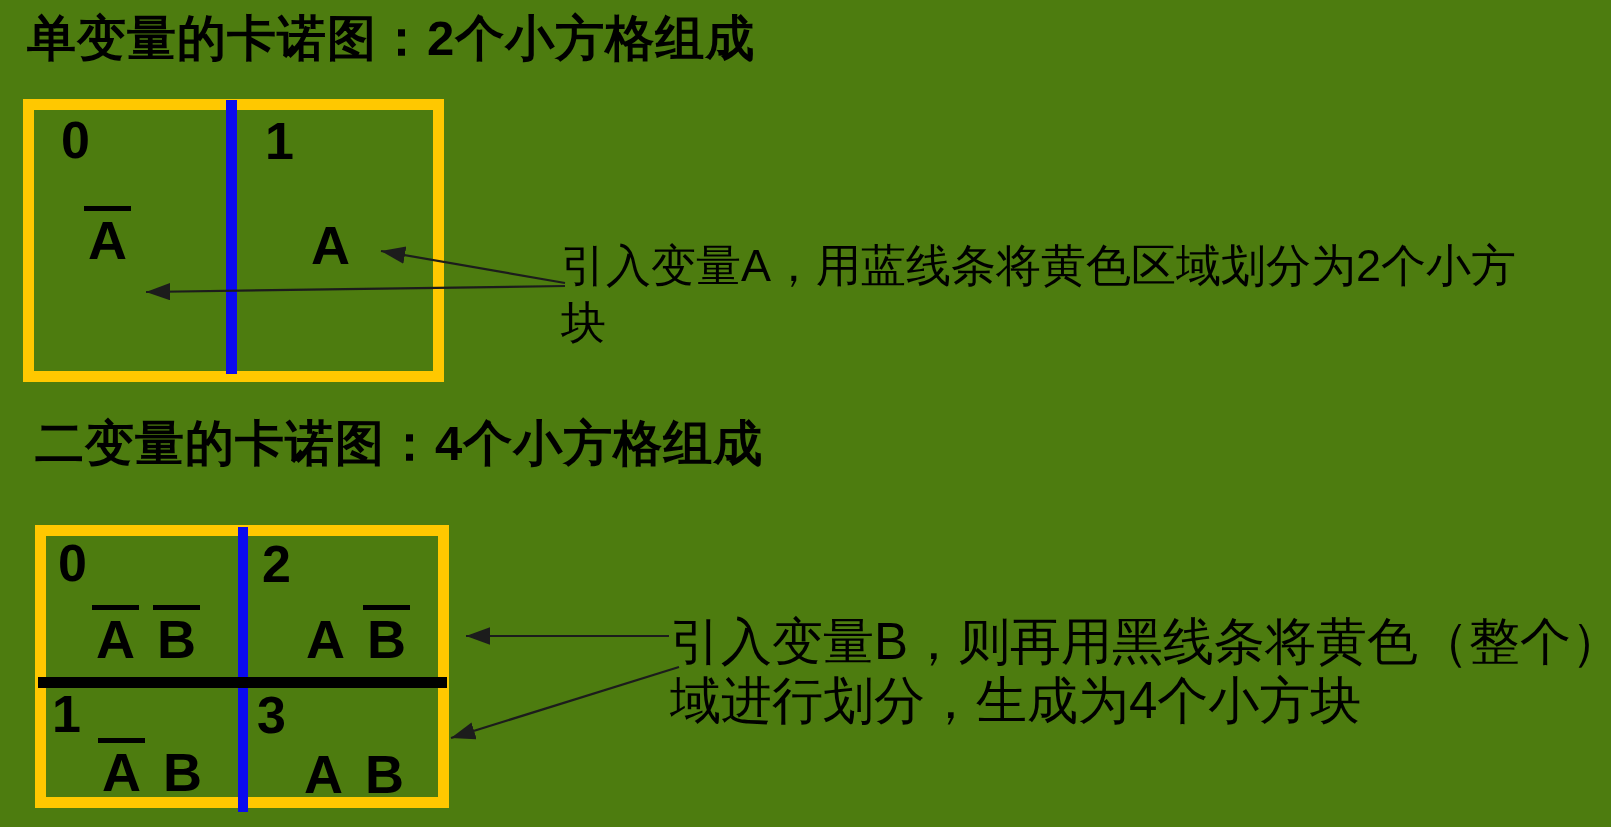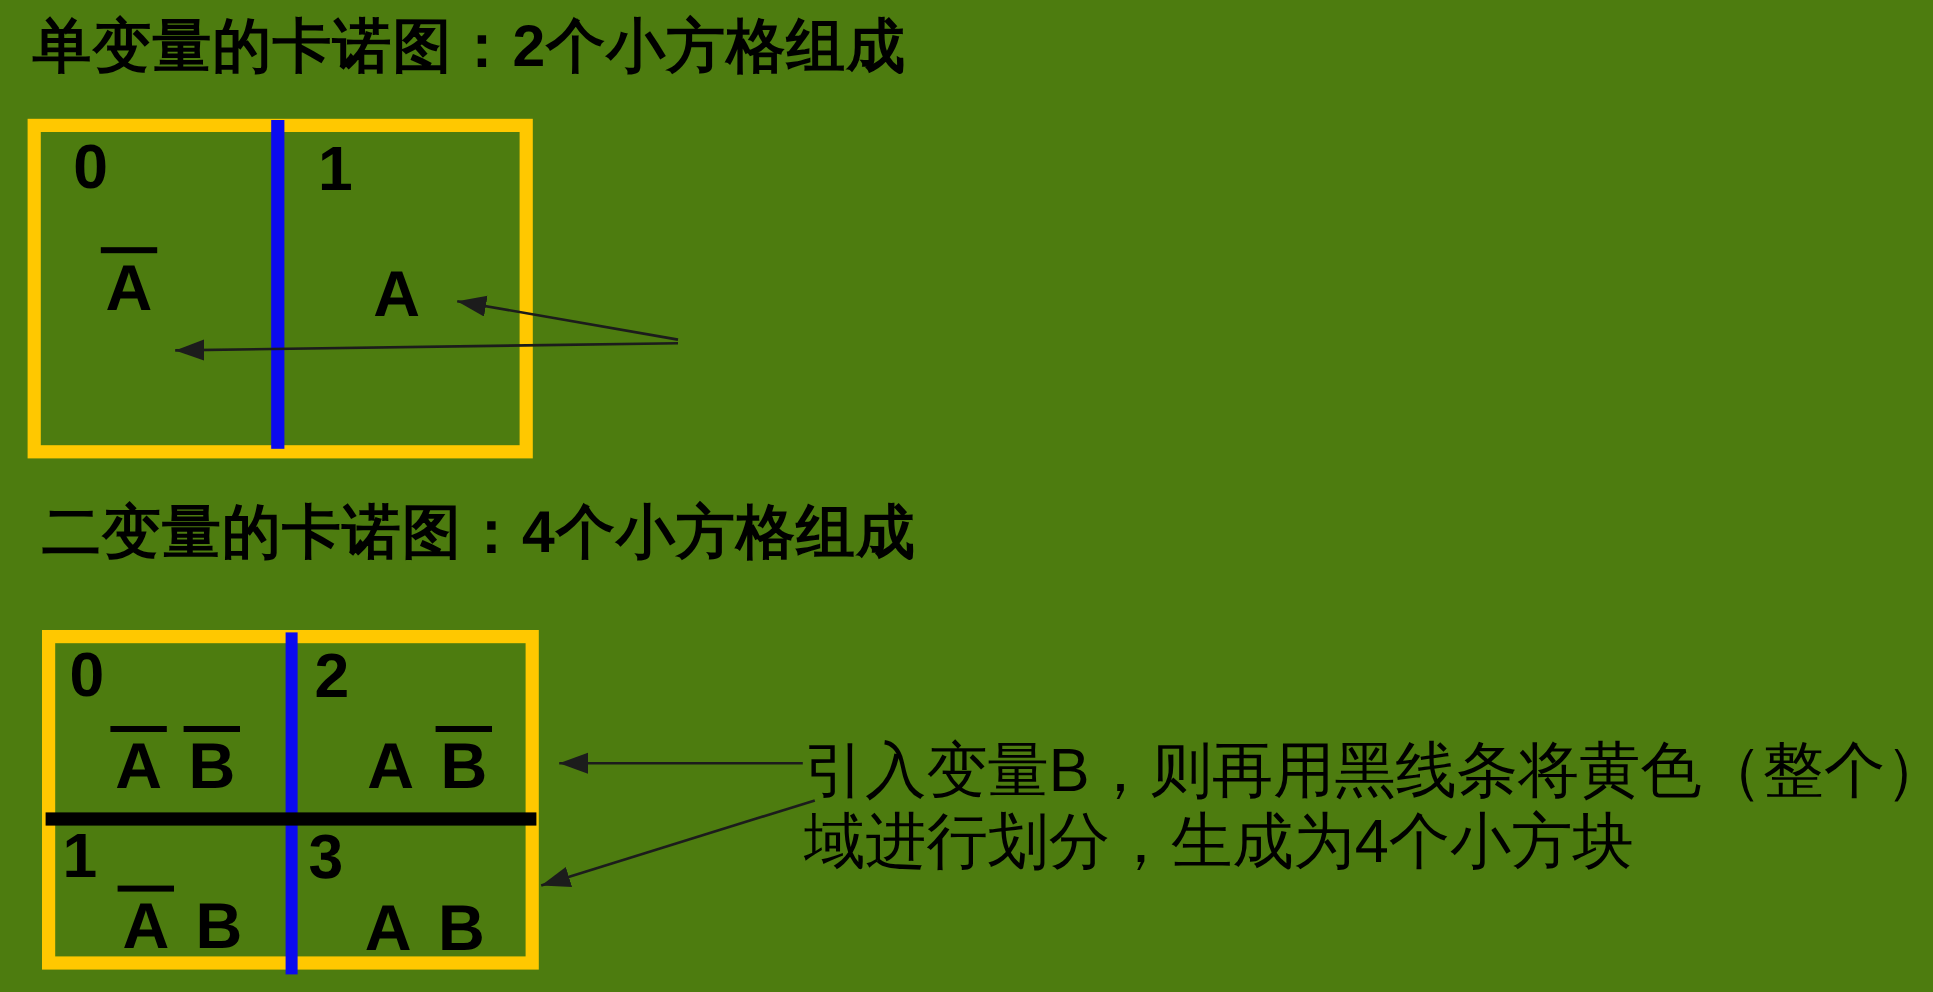--- a/index.html
+++ b/index.html
@@ -67,20 +67,24 @@
   <div class="cellnum" style="left:61px;top:114px;">0</div>
   <div class="cellnum" style="left:265px;top:115px;">1</div>
 
   <div class="cell-label" style="left:84px;top:206px;">
     <span class="lt ov">A</span>
   </div>
   <div class="cell-label" style="left:307px;top:211px;">
     <span class="lt">A</span>
   </div>
 
+  <div class="note note1">
+    <span class="ln">引入变量A，用蓝线条将黄色区域划分为2个小方</span>
+    <span class="ln">块</span>
+  </div>
 
   <div class="title" style="left:35px;top:411px;">二变量的卡诺图：4个小方格组成</div>
 
   <div class="frame" style="left:35px;top:525px;width:414px;height:283px;"></div>
   <div class="vdiv" style="left:238px;top:527px;width:10px;height:285px;"></div>
   <div class="hdiv" style="left:38px;top:677px;width:409px;height:11px;"></div>
 
   <div class="cellnum" style="left:58px;top:537px;">0</div>
   <div class="cellnum" style="left:262px;top:538px;">2</div>
   <div class="cellnum" style="left:52px;top:688px;">1</div>

